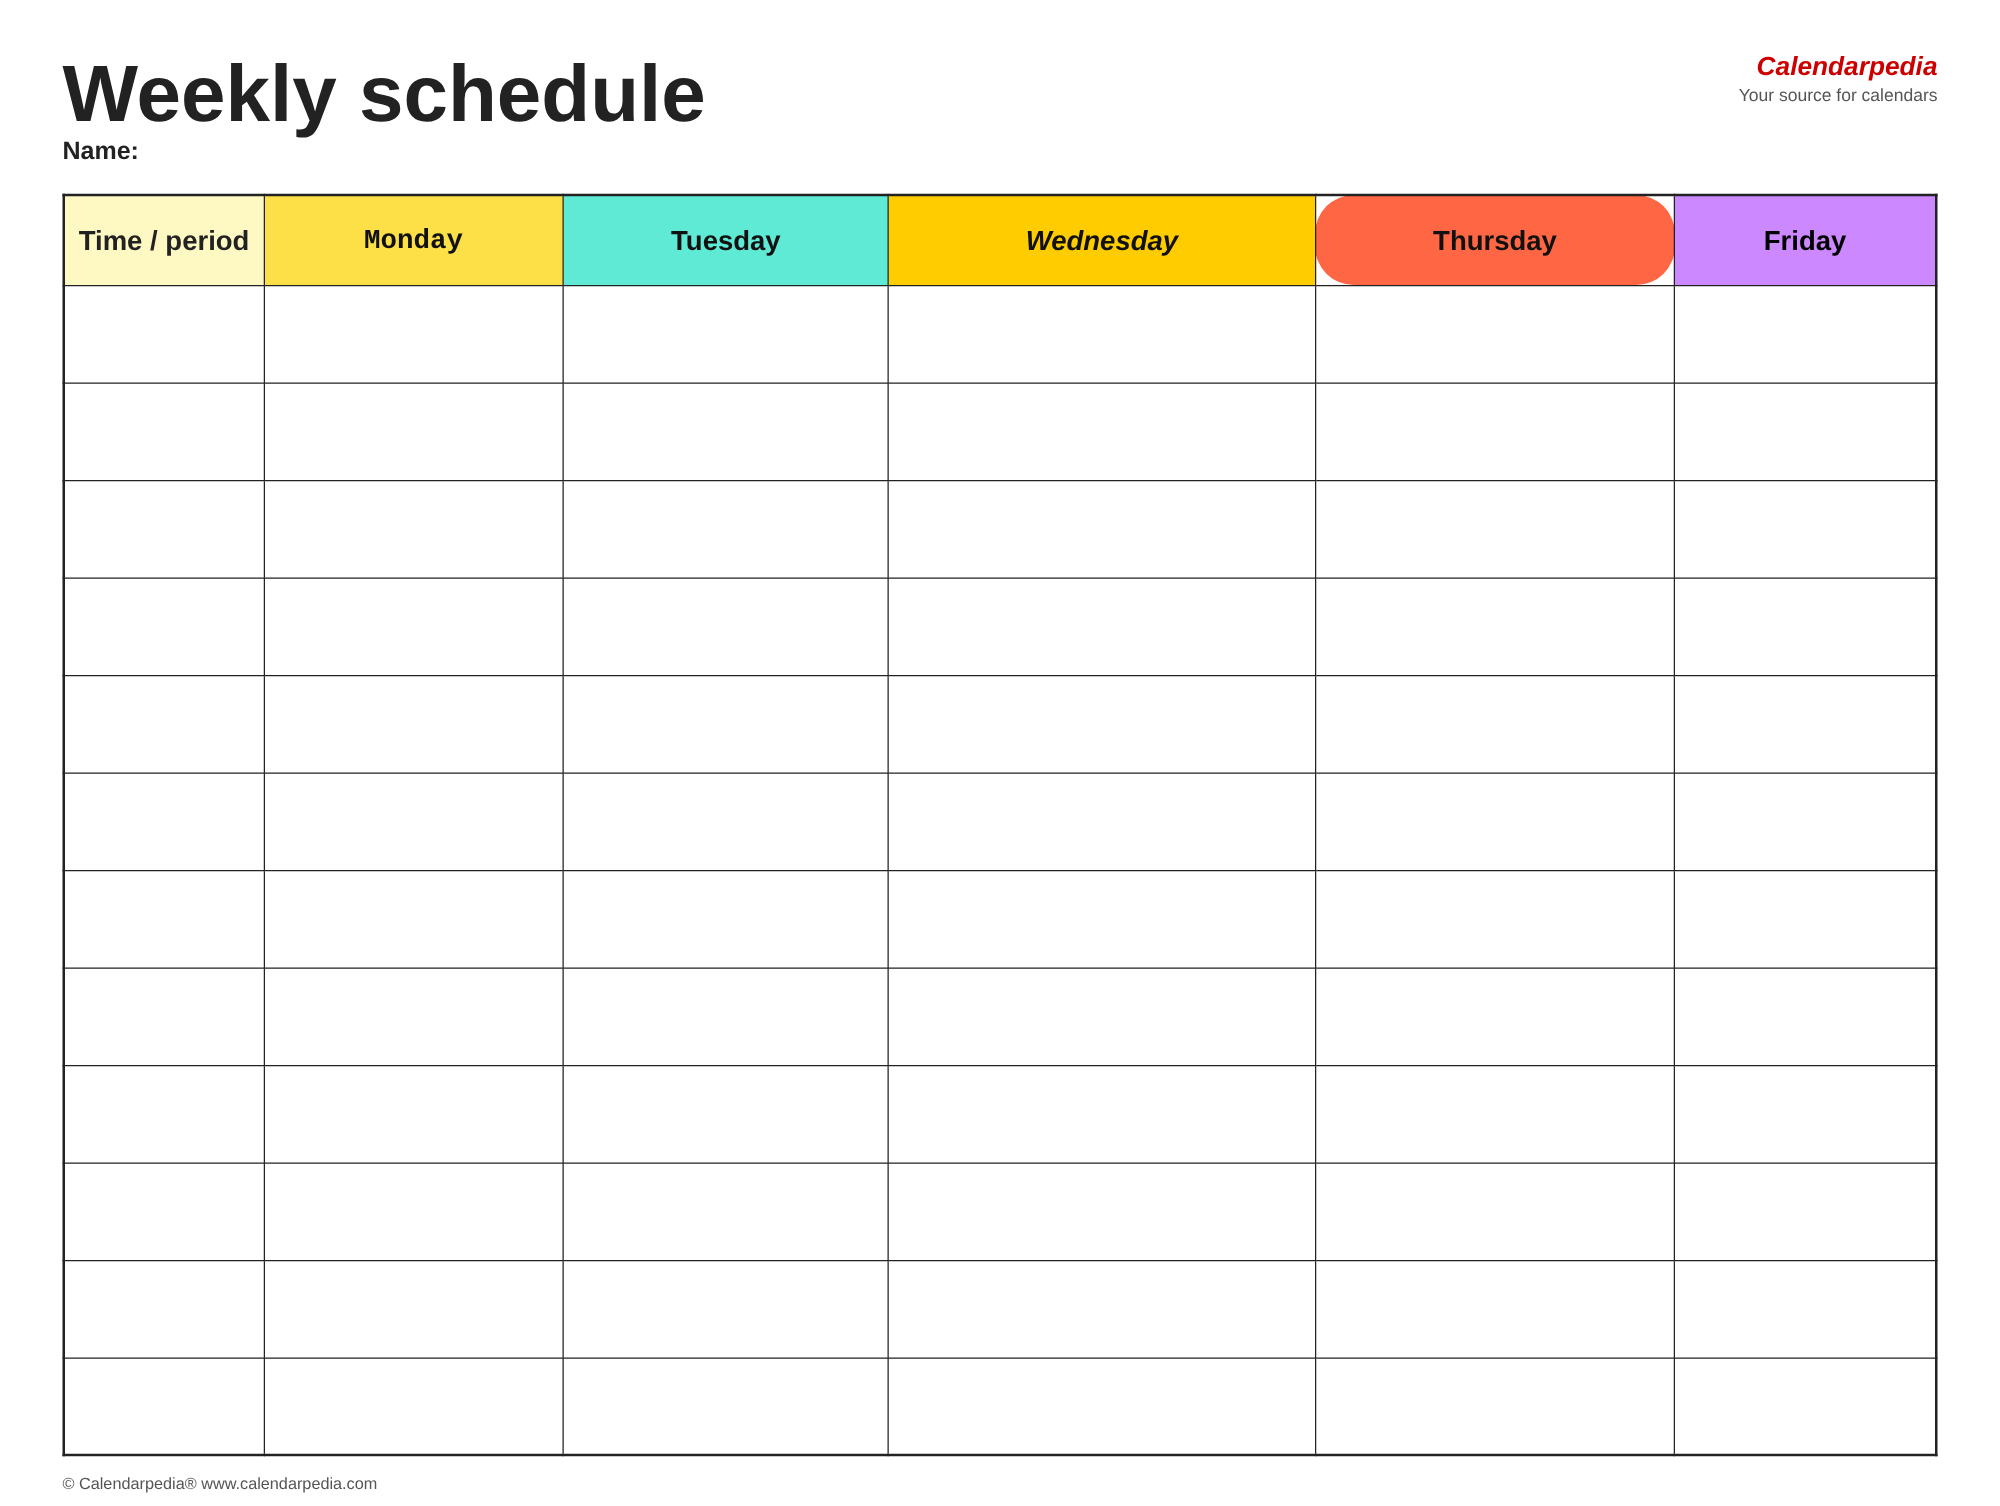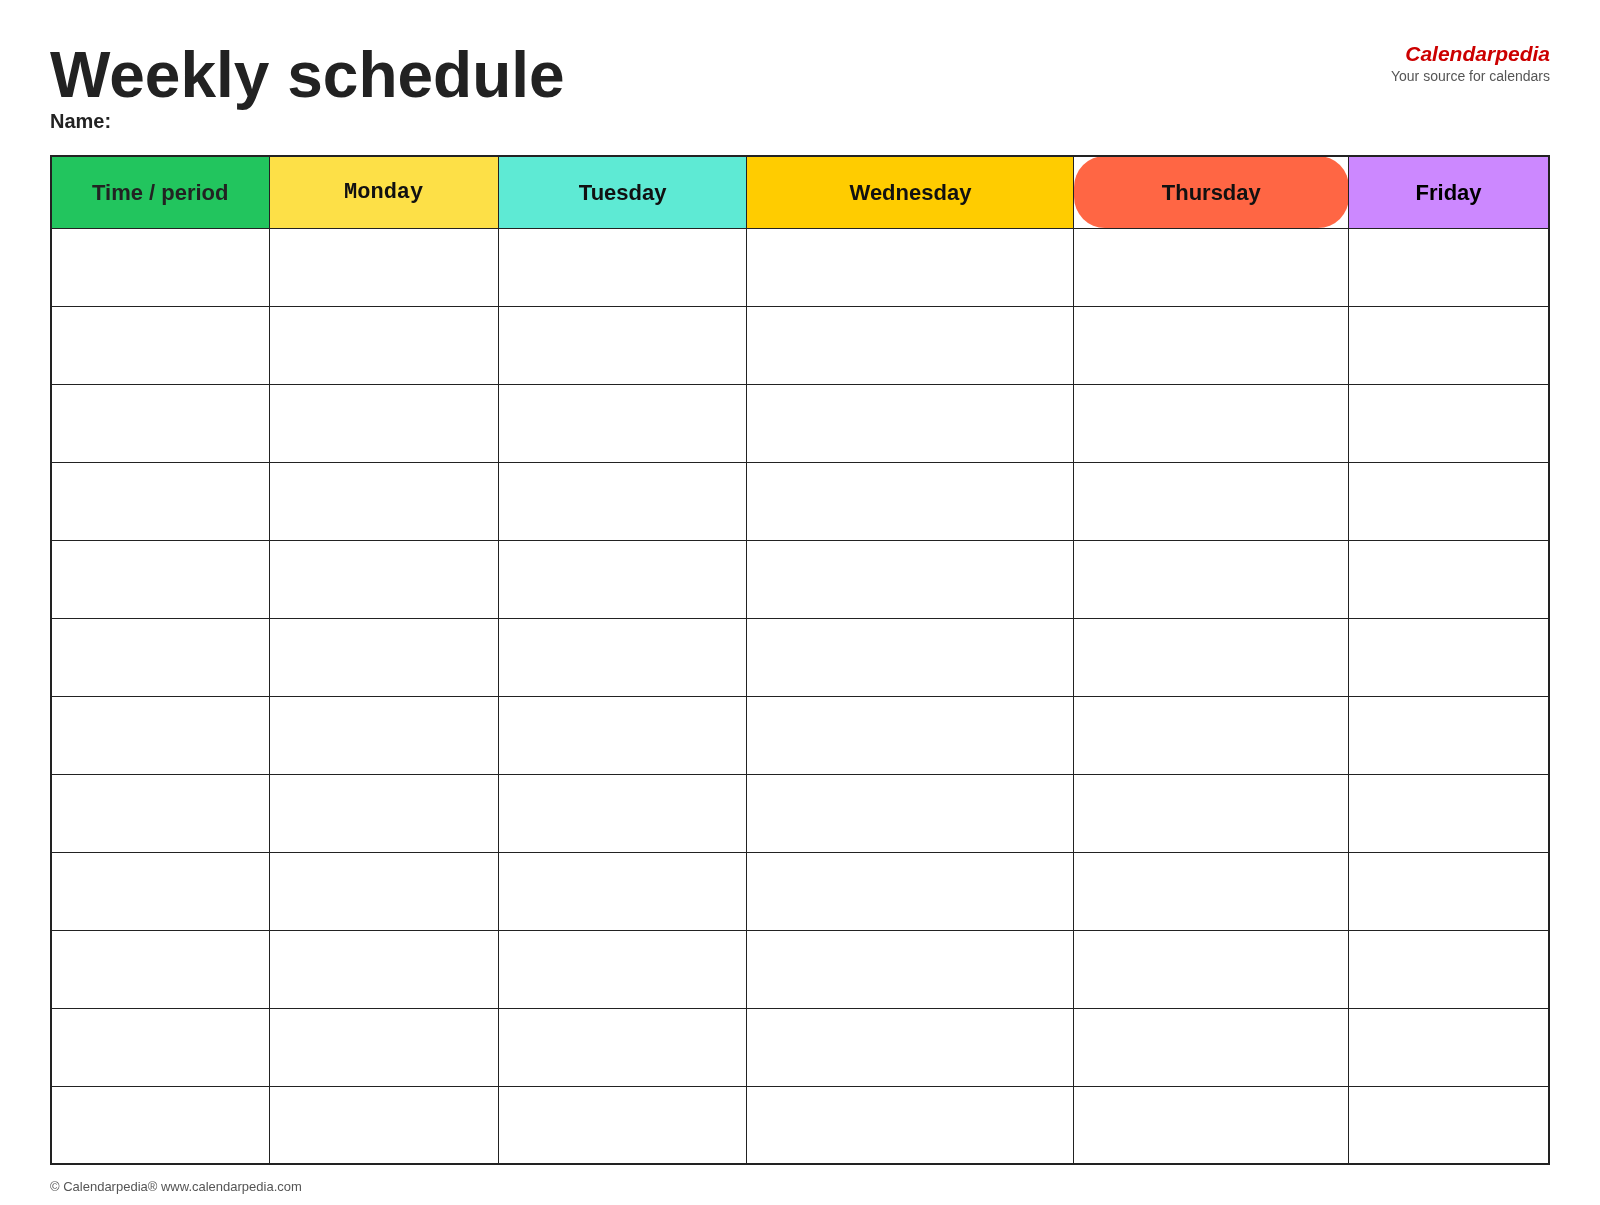--- a/index.html
+++ b/index.html
@@ -71,39 +71,40 @@
 
     .schedule-table th {
       text-align: center;
       font-size: 22px;
       font-weight: bold;
       padding: 10px;
       height: 72px;
     }
 
     .col-time {
-      background: #22c55e;
-      width: 218px;
+      background: #fef9c3;
+      width: 160px;
       color: #222;
     }
 
     .col-monday {
       background: #fde047;
       color: #111;
       font-family: Liberation Mono, monospace;
     }
 
     .col-tuesday {
       background: #5eead4;
       color: #111;
     }
 
     .col-wednesday {
       background: #ffcc00;
       color: #111;
+      font-style: italic;
     }
 
     .col-thursday {
       background: #ff6644;
       color: #111;
       border-radius: 31px;
     }
 
     .col-friday {
       background: #cc88ff;

